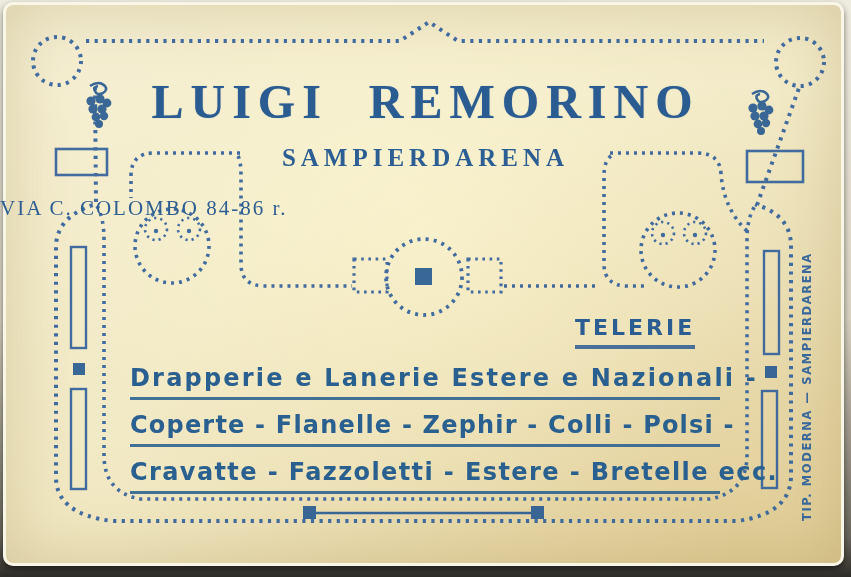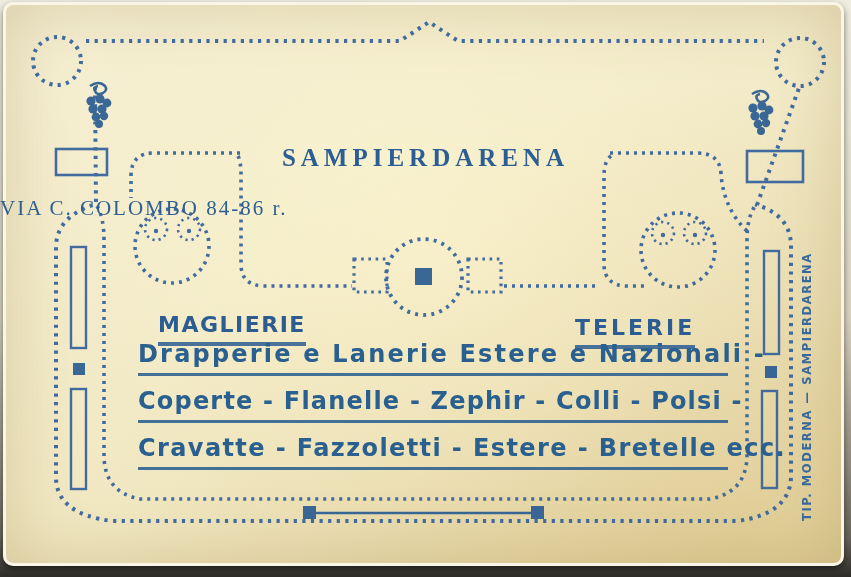--- a/index.html
+++ b/index.html
@@ -34,21 +34,21 @@
     font-family:"Liberation Serif", serif;font-size:21px;
     letter-spacing:2px;color:#2e5f92;
   }
   .col-header{
     position:absolute;font-size:22px;font-weight:bold;color:#2b5d92;
     padding-bottom:5px;border-bottom:4px solid rgba(42,92,146,.85);
     font-family:"DejaVu Sans", sans-serif;
   }
   .col-header.left{left:158px;top:312px;letter-spacing:1.5px;}
   .col-header.right{left:575px;top:315px;letter-spacing:3px;}
-  .lines{position:absolute;left:130px;top:340px;width:590px;margin-left:8px;}
+  .lines{position:absolute;left:130px;top:364px;width:590px;}
   .pline{
     width:590px;height:33px;margin-bottom:11px;white-space:nowrap;
     font-family:"DejaVu Sans", sans-serif;font-size:24px;font-weight:bold;
     color:#29608f;border-bottom:3.5px solid rgba(41,96,143,.88);
   }
   .pline.l1{letter-spacing:2.2px;}
   .pline.l2{letter-spacing:1.2px;}
   .pline.l3{letter-spacing:1.4px;}
   .printer{
     position:absolute;left:800px;top:521px;transform:rotate(-90deg);
@@ -149,24 +149,24 @@
         <circle cx="755" cy="116" r="4.6"></circle>
           <circle cx="764" cy="116" r="4.6"></circle>
         <circle cx="758" cy="124" r="4.4"></circle>
           <circle cx="766" cy="123" r="4.2"></circle>
         <circle cx="761" cy="131" r="4"></circle>
       </g>
     </g>
   </svg>
 
   <div class="layer">
+    <div class="title">LUIGI REMORINO</div>
     <div class="city">SAMPIERDARENA</div>
     <div class="address">VIA C. COLOMBO 84-86 r.</div>
 
-    <div class="col-header left">MAGLIERIE</div>
     <div class="col-header right">TELERIE</div>
 
     <div class="lines">
       <div class="pline l1">Drapperie e Lanerie Estere e Nazionali -</div>
       <div class="pline l2">Coperte - Flanelle - Zephir - Colli - Polsi -</div>
       <div class="pline l3">Cravatte - Fazzoletti - Estere - Bretelle ecc.</div>
     </div>
 
     <div class="printer">TIP. MODERNA — SAMPIERDARENA</div>
   </div>

